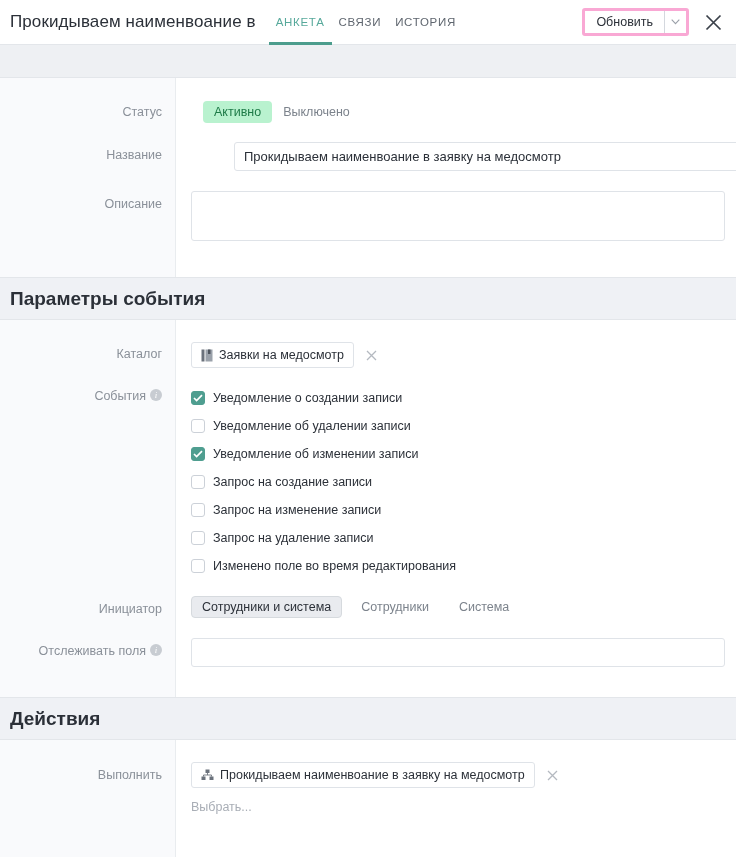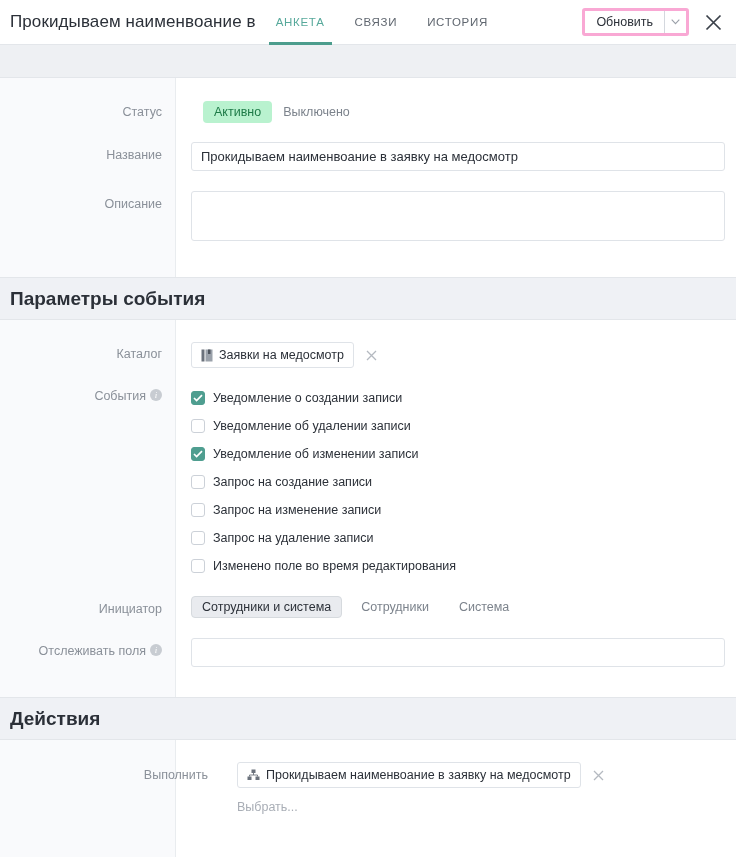--- a/index.html
+++ b/index.html
@@ -33,21 +33,21 @@
     font-size: 11.5px;
     letter-spacing: 0.7px;
     color: #5f666f;
     padding: 0 7px;
     height: 45px;
     line-height: 45px;
     position: relative;
     cursor: pointer;
     white-space: nowrap;
   }
-  .tab + .tab { margin-left: 16px; }
+  .tab + .tab { }
   .tab.active { color: #57a99b; }
   .tab.active:after {
     content: "";
     position: absolute;
     left: 0; right: 0; bottom: 0;
     height: 3px;
     background: #4c9d8d;
   }
   .header-right {
     margin-left: auto;
@@ -159,21 +159,21 @@
   }
   .pill.seg-active {
     background: #e9ebef;
     color: #2b3038;
     border: 1px solid #d6dade;
     padding: 3px 10px;
     border-radius: 4px;
   }
 
   
-  .row-input { padding-top: 19px; }
+  .row-input { padding-top: 19px; gap: 43px; }
   .row-input .row-label { padding-top: 6px; }
   .text-input {
     width: 534px;
     height: 29px;
     border: 1px solid #dfe3e8;
     border-radius: 3px;
     background: #fff;
     font-size: 13px;
     color: #2b3038;
     padding: 0 9px;
@@ -267,21 +267,21 @@
   .cbox svg { display: none; }
   .check-label { font-size: 12.5px; color: #2b3038; }
 
   .seg-row { padding-top: 16px; }
   .seg-row .row-label { padding-top: 6px; }
   .seg-group { display: flex; align-items: center; gap: 8px; }
 
   .track-row { padding-top: 20px; padding-bottom: 30px; }
   .track-row .row-label { padding-top: 6px; }
 
-  .exec-row { padding-top: 22px; padding-bottom: 20px; padding-left: 46px; }
+  .exec-row { padding-top: 22px; padding-bottom: 20px; }
   .exec-row .row-label { padding-top: 6px; }
 </style>
 </head>
 <body>
 
 <div class="app">
 
   <div class="header">
     <div class="header-title">Прокидываем наименвоание в</div>
 

